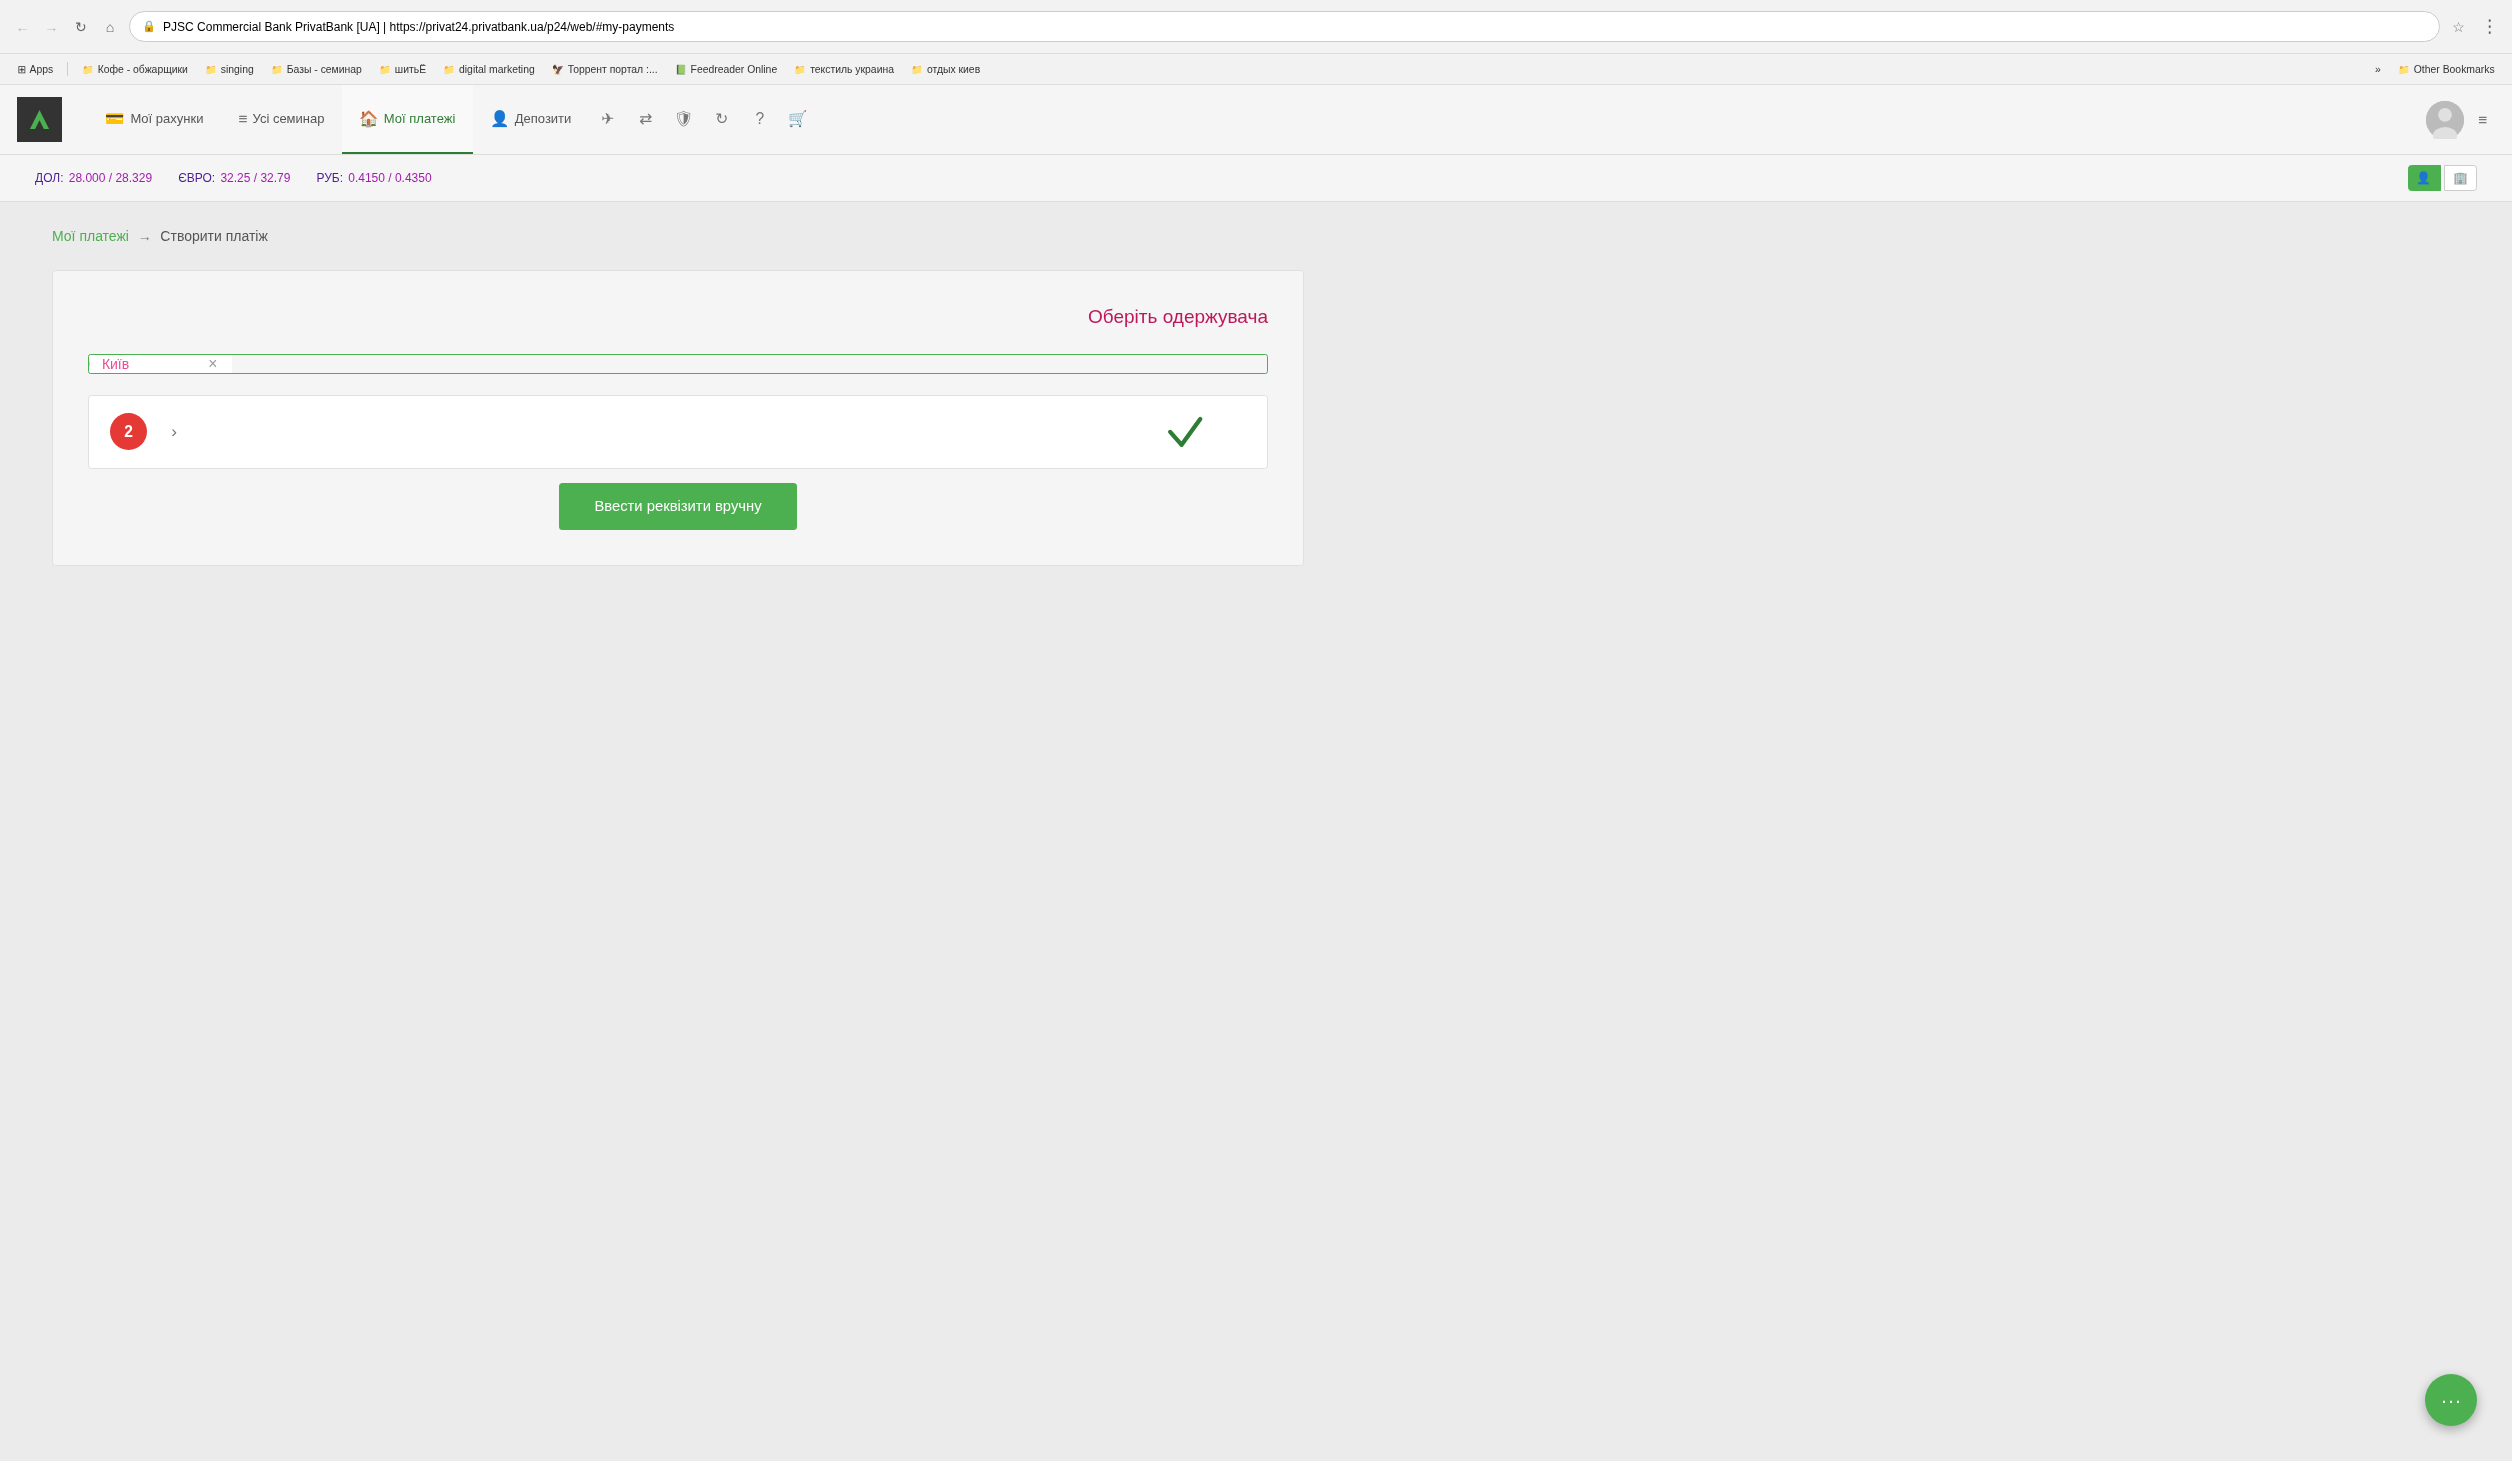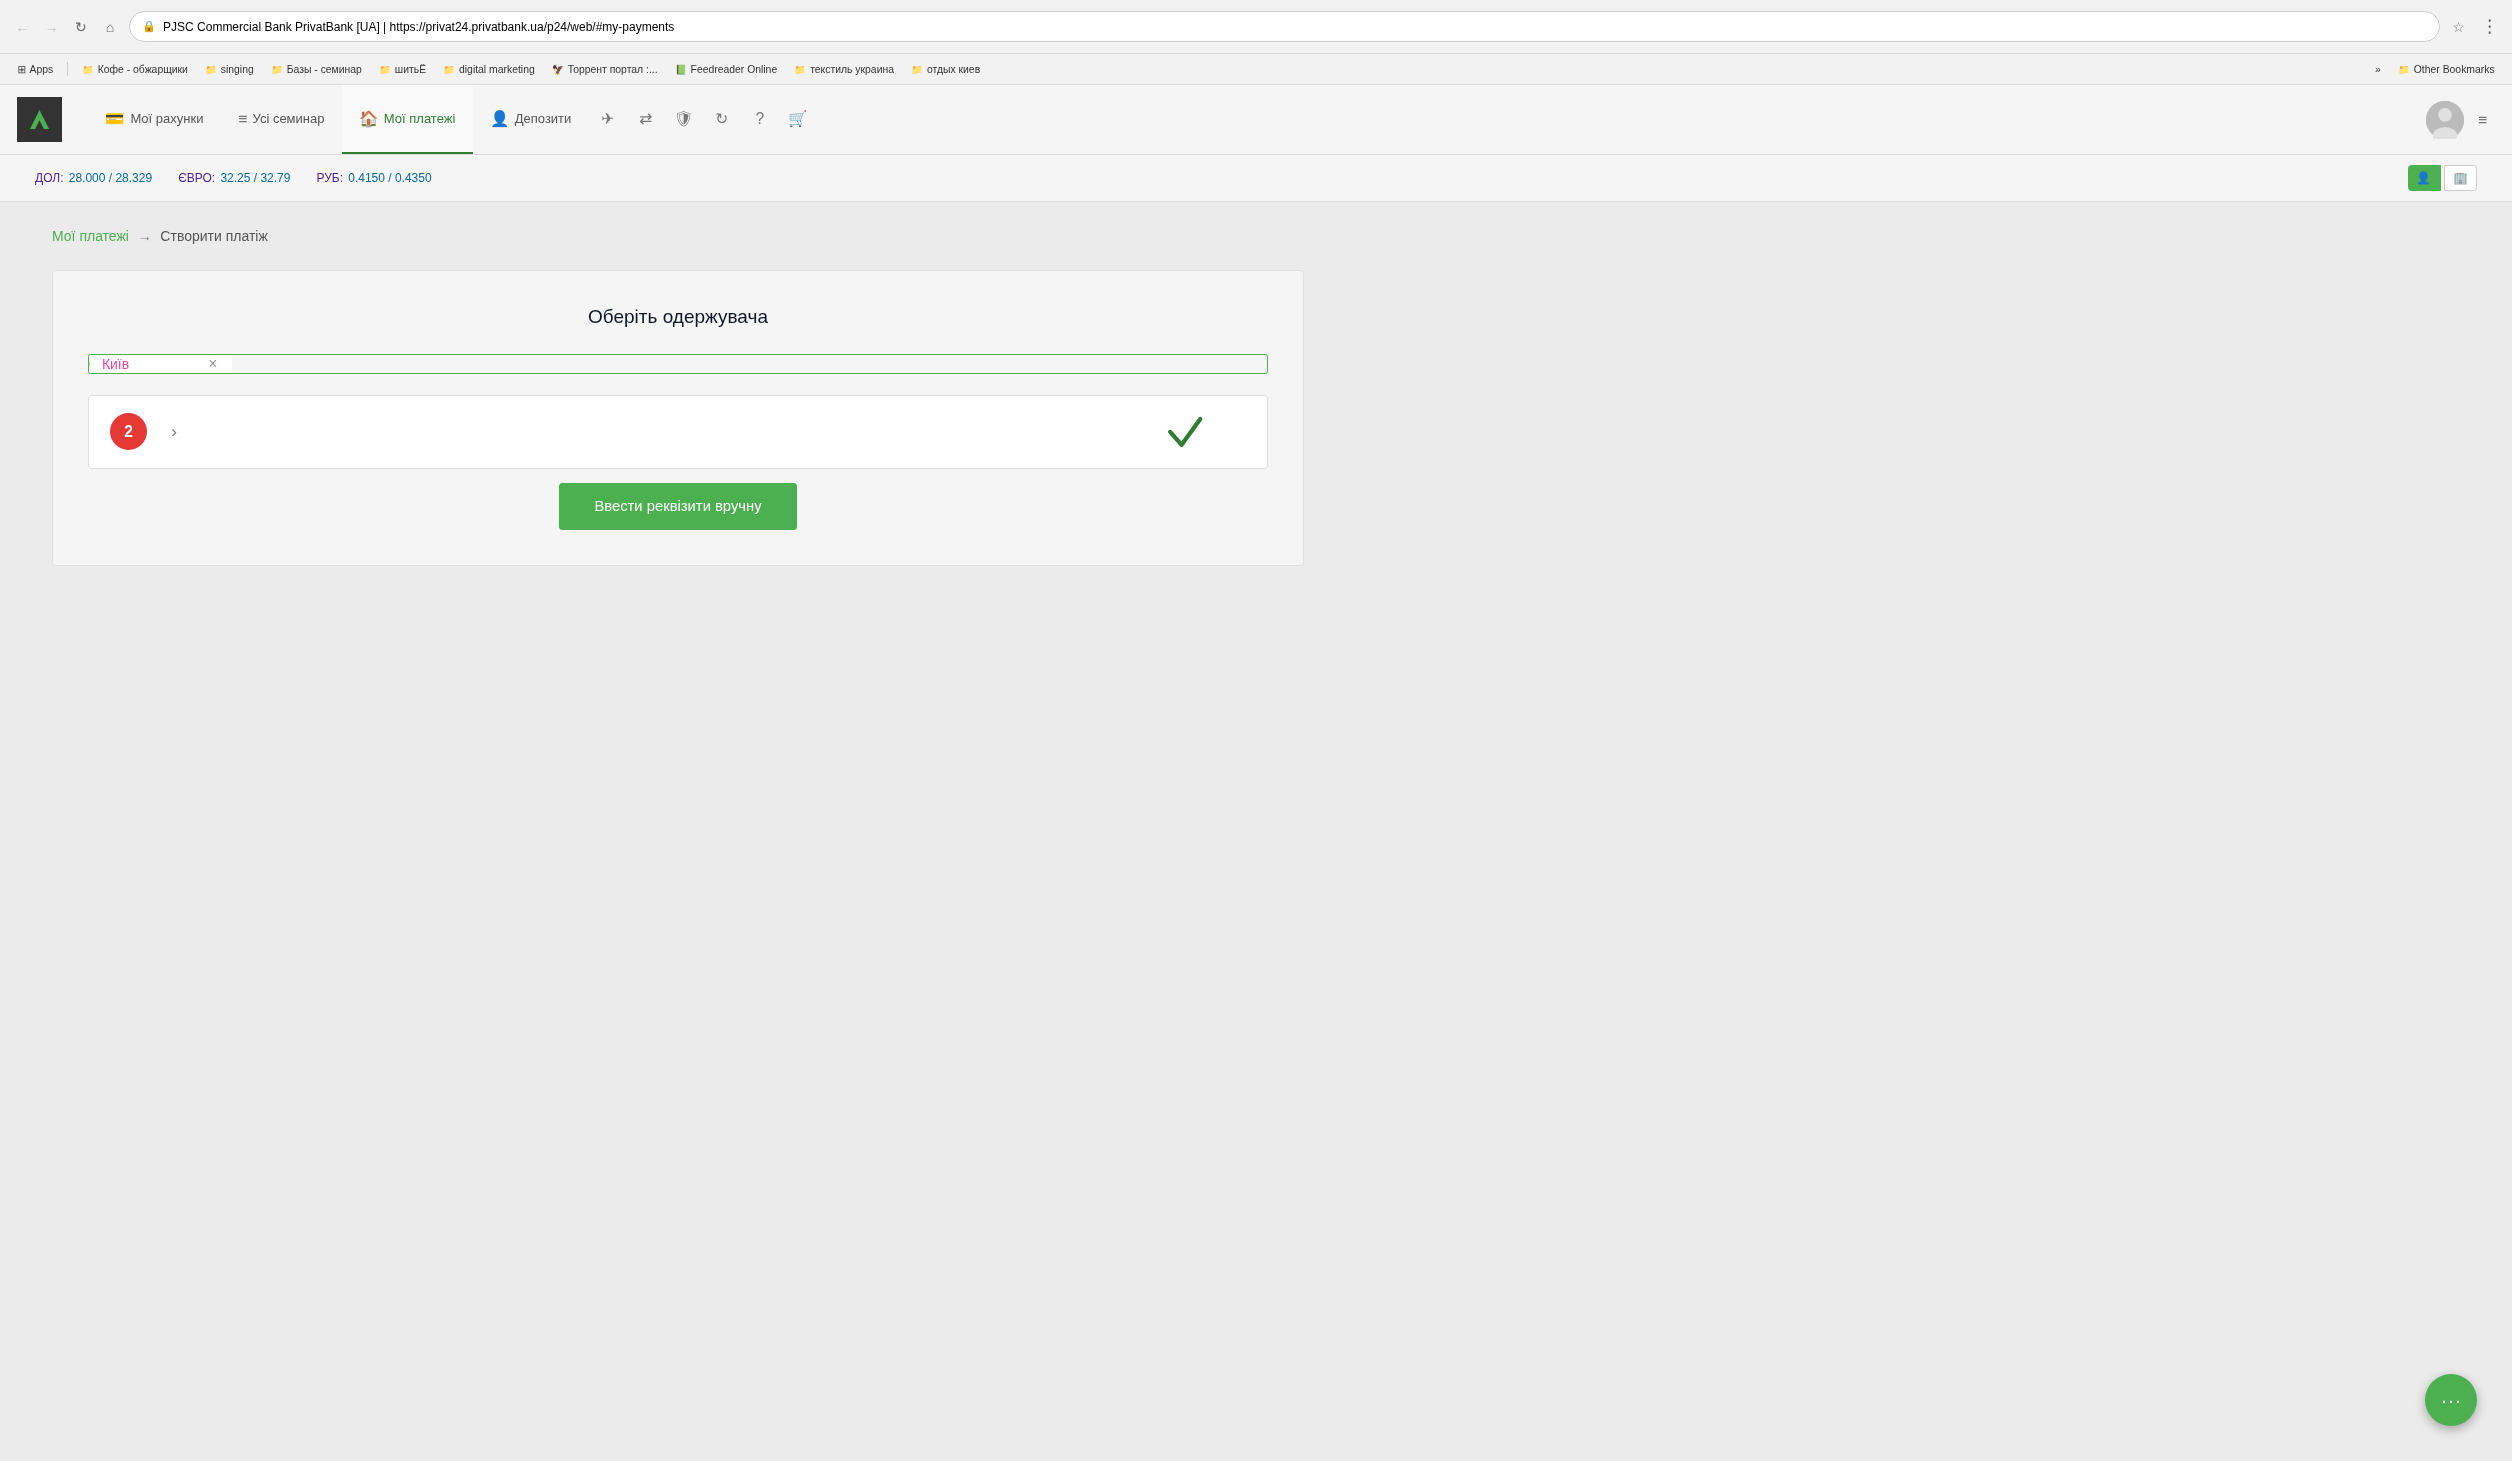--- a/index.html
+++ b/index.html
@@ -183,21 +183,21 @@
       height: 47px;
       font-size: 12px;
       color: #444;
     }
     .currency-item {
       display: flex;
       gap: 5.2px;
       margin-right: 26px;
     }
     .currency-label { font-weight: normal; color: #4c1d95; }
-    .currency-value { color: #0369a1; }
+    .currency-value { color: #a21caf; }
     .currency-right {
       margin-left: auto;
       display: flex;
       gap: 3.5px;
     }
     .view-toggle-btn {
       width: 33px; height: 26px;
       border: 0.9px solid #ccc;
       background: white;
       cursor: pointer;
@@ -304,22 +304,22 @@
     
     .right-panel {
       flex: 1;
       background: #f5f5f5;
       border: 0.9px solid #e0e0e0;
       border-radius: 3.5px;
       padding: 35px;
     }
     .right-panel-title {
       font-size: 19px;
-      color: #0f172a;
-      text-align: center;
+      color: #be185d;
+      text-align: right;
       margin-bottom: 26px;
       font-weight: normal;
     }
 
     
     .search-box {
       display: flex;
       border: 1.7px solid #4caf50;
       border-radius: 2.6px;
       margin-bottom: 21px;

